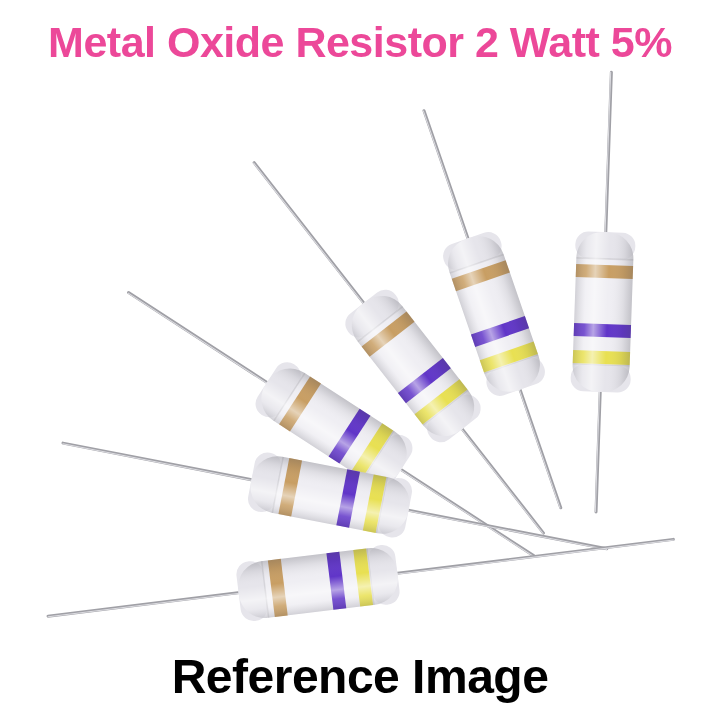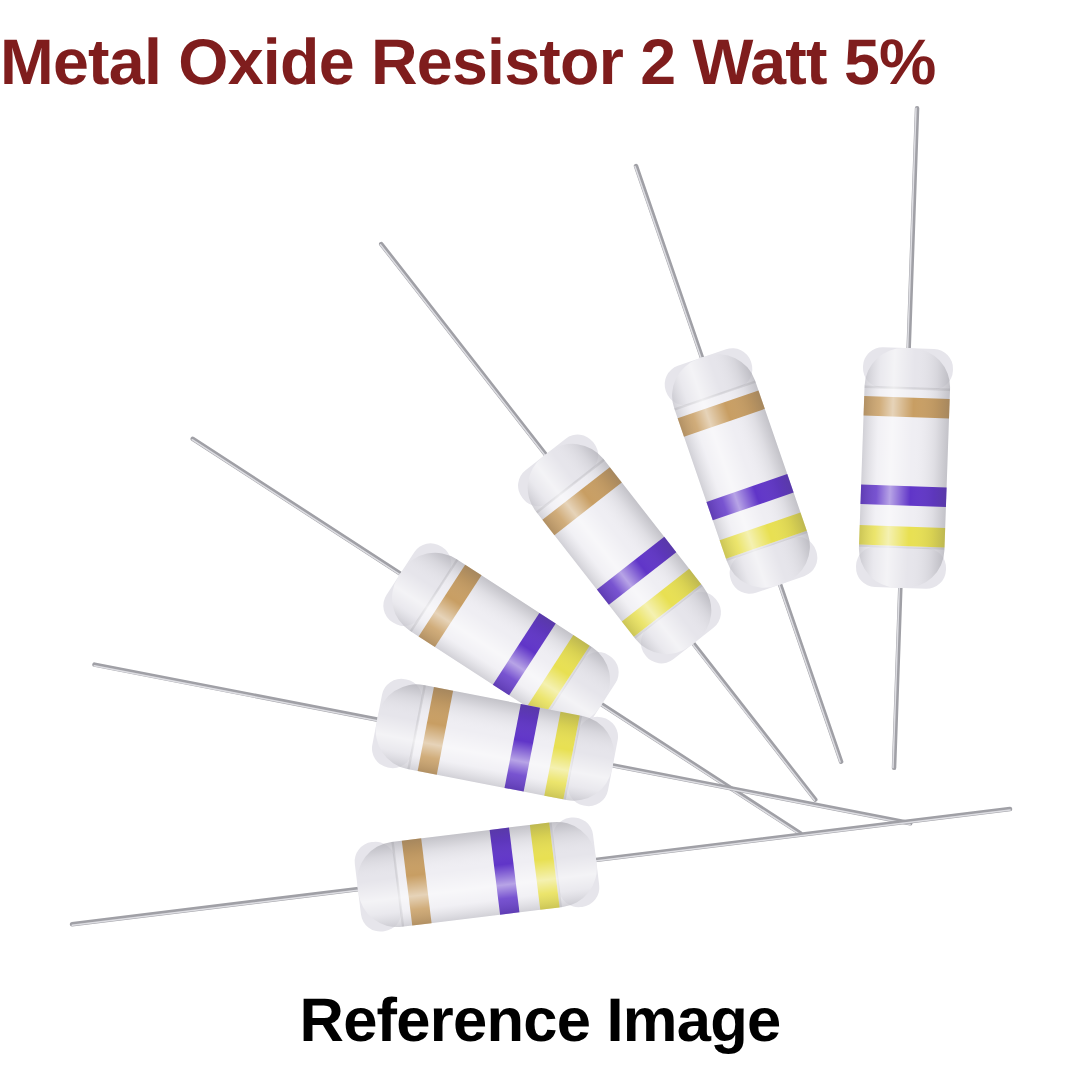--- a/index.html
+++ b/index.html
@@ -10,33 +10,33 @@
     overflow:hidden;
   }
   .stage{
     position:relative;
     width:720px;height:720px;
     background:#ffffff;
   }
   .title-text{
     position:absolute;
     top:18px;left:0;right:0;
-    text-align:left;
+    text-align:center;
     font-size:43px;
     font-weight:700;
-    color:#7f1d1d;
+    color:#ec4899;
     letter-spacing:-0.5px;
     z-index:3;
     white-space:nowrap;
   }
   .caption-text{
     position:absolute;
     bottom:16px;left:0;right:0;
     text-align:center;
-    font-size:41px;
+    font-size:48px;
     font-weight:700;
     color:#000000;
     letter-spacing:-0.5px;
     z-index:3;
     white-space:nowrap;
   }
   .figure-svg{
     position:absolute;
     top:0;left:0;
     width:720px;height:720px;

